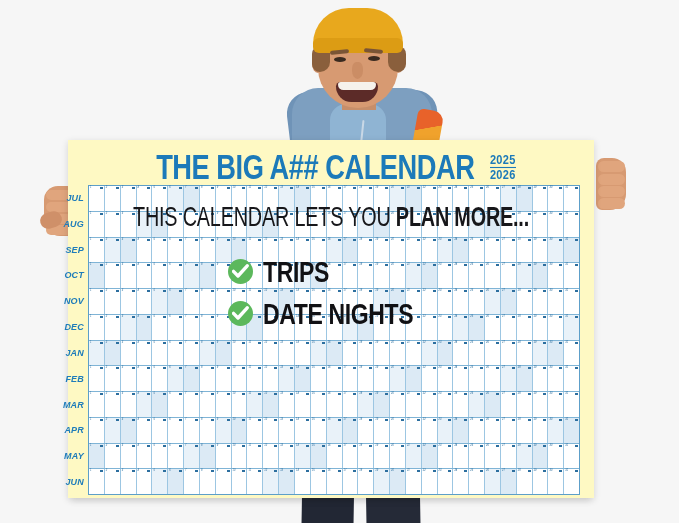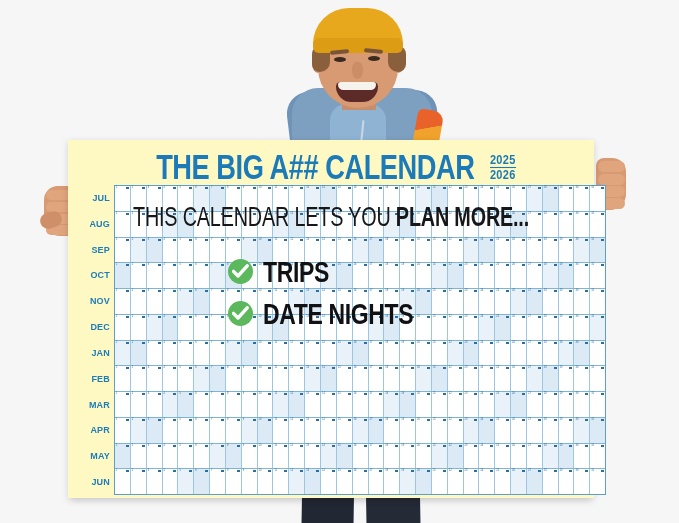--- a/index.html
+++ b/index.html
@@ -100,21 +100,21 @@
     display:flex; flex-direction:column; line-height:1;
     color:#1c7ab9; font-weight:700; font-size:11px;
     font-family:"Liberation Sans Narrow","Liberation Sans", sans-serif;
     transform:scaleY(1.1);
   }
   #years .yr{ letter-spacing:.3px; }
   #years .yr.bot{ border-top:1.5px solid #1c7ab9; padding-top:1px; margin-top:1px; }
 
   
   #grid-wrap{
-    position:absolute; left:46px; top:45px; width:428px; height:310px;
+    position:absolute; left:20px; top:45px; width:428px; height:310px;font-style:italic;
   }
   #months{
     position:absolute; left:-30px; top:0; width:30px; height:310px;
   }
   .month-lbl{
     height:25.83px; display:flex; align-items:center; justify-content:flex-end;
     padding-right:4px;
     font-family:"Liberation Sans Narrow","Liberation Sans", sans-serif;
     font-weight:700; font-size:9px; color:#1e7cba; letter-spacing:.2px;
     transform-origin:right center;

